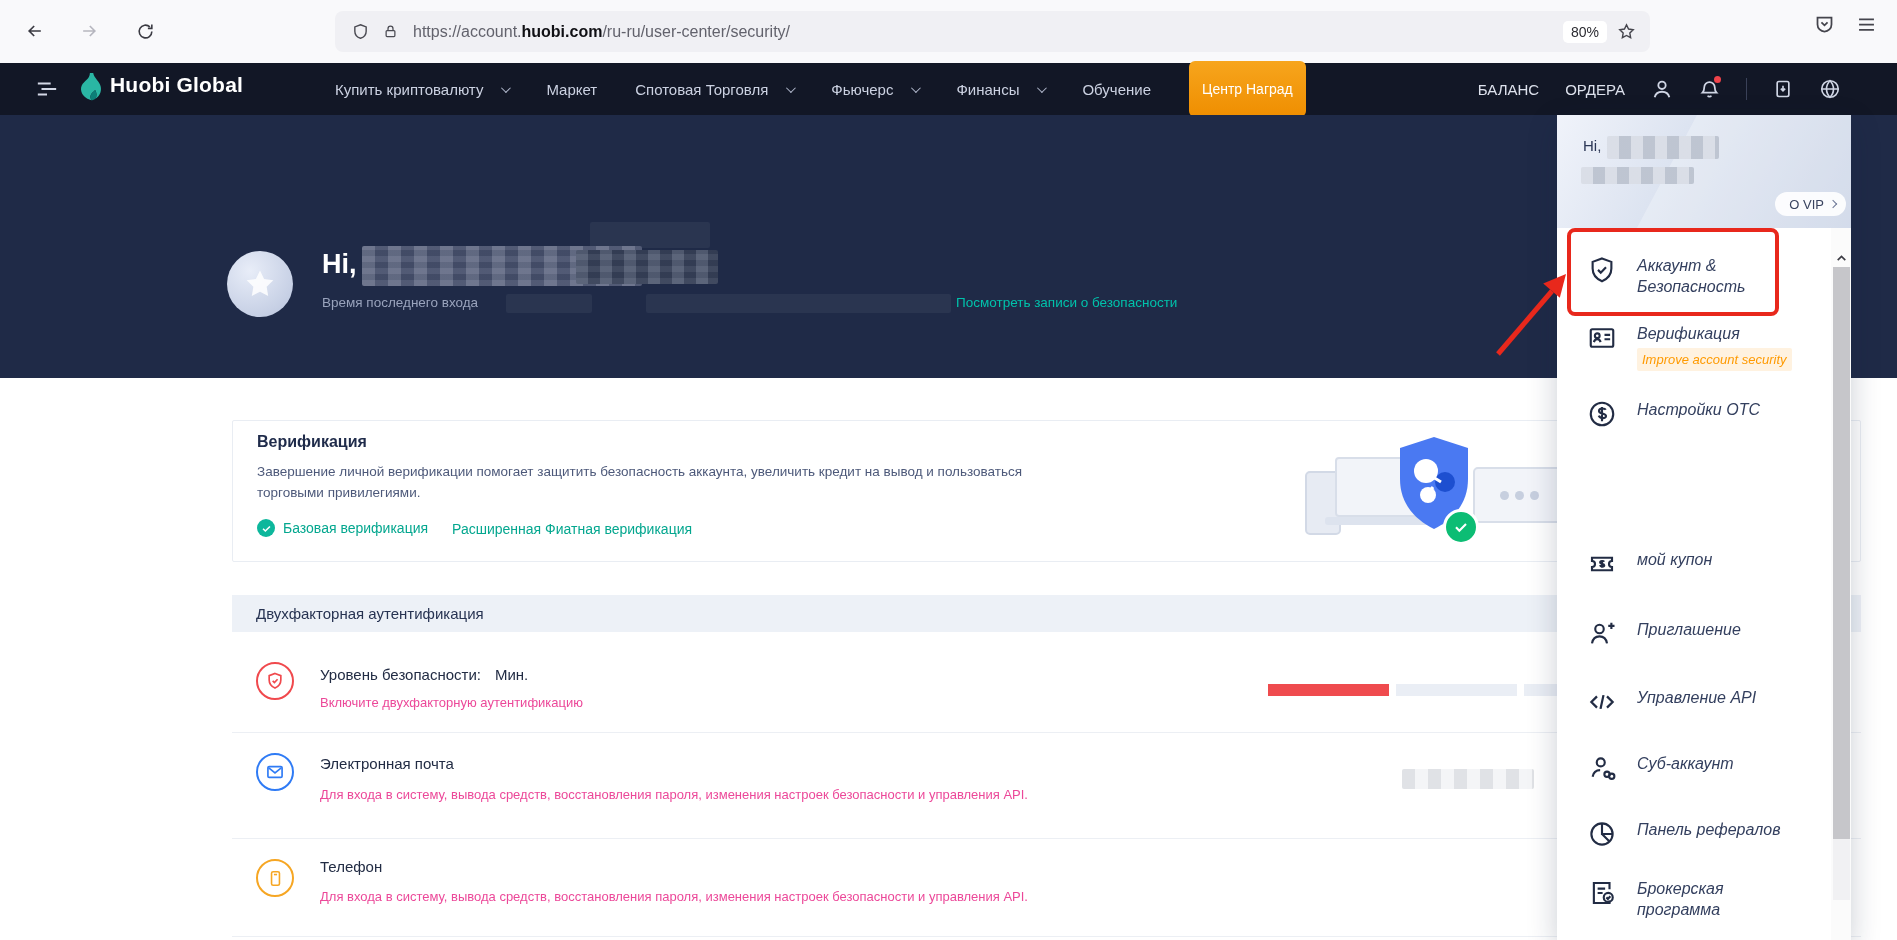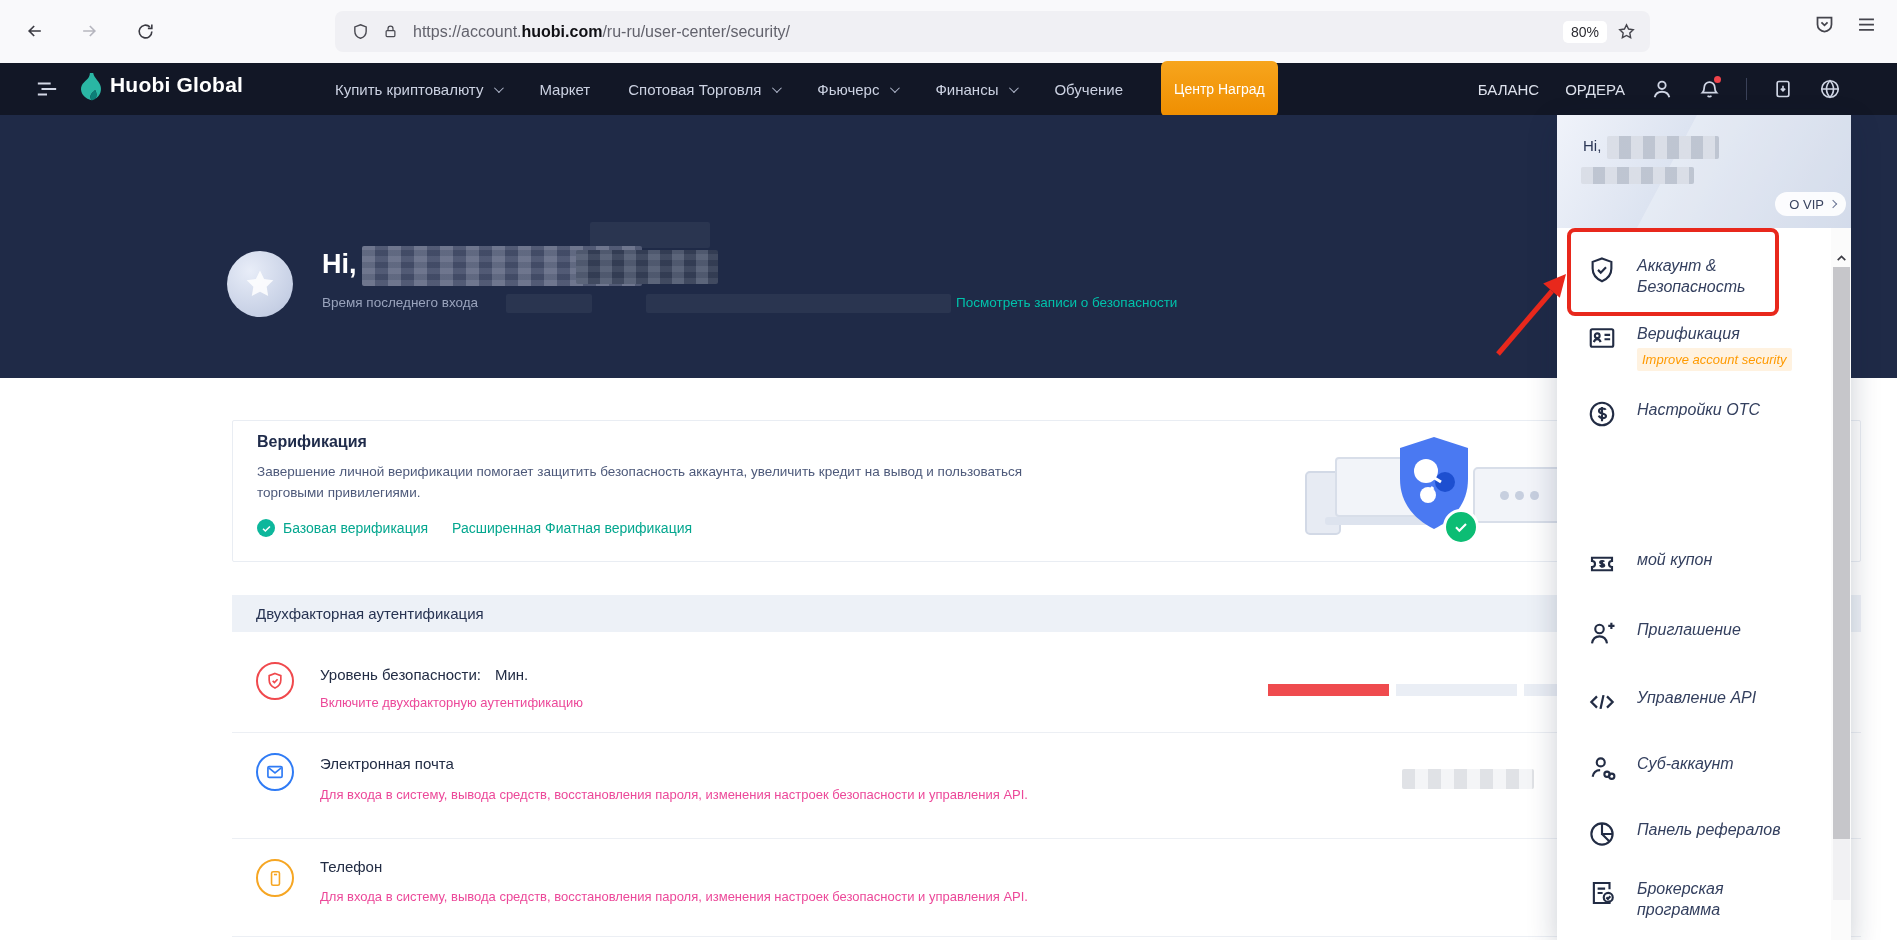--- a/index.html
+++ b/index.html
@@ -17,21 +17,21 @@
   .url-text b { color:#101014; font-weight:700; }
   .zoom-badge { margin-left:auto; background:#fff; border-radius:5px; padding:3px 8px; font-size:14px; color:#2b2b31; }
   .star { margin:0 4px 0 10px; color:#45454d; }
   .b-right { position:absolute; top:14px; color:#45454d; }
 
   
   .topnav { position:absolute; left:0; top:63px; width:1897px; height:52px; background:#121726; display:flex; align-items:center; color:#ccd2e2; }
   .nav-burger { position:absolute; left:36px; top:16px; }
   .brand { position:absolute; left:80px; top:10px; display:flex; align-items:flex-start; gap:8px; color:#fff; font-weight:700; font-size:21px; letter-spacing:.2px; }
   .nav-items { position:absolute; left:335px; top:0; height:52px; display:flex; align-items:center; gap:38px; font-size:15px; }
-  .nav-it { display:flex; align-items:center; gap:11px; white-space:nowrap; cursor:pointer; }
+  .nav-it { display:flex; align-items:center; gap:18px; white-space:nowrap; cursor:pointer; }
   .chev { width:7px; height:7px; border-right:1.6px solid #aeb5c9; border-bottom:1.6px solid #aeb5c9; transform:rotate(45deg) translateY(-2px); display:inline-block; }
   .rewards { background:linear-gradient(180deg,#f7a51d,#ef8e00); color:#fff; font-size:14px; padding:20px 13px; border-radius:6px; white-space:nowrap; }
   .nav-right { position:absolute; right:0; top:0; height:52px; display:flex; align-items:center; gap:26px; padding-right:56px; font-size:15px; color:#dde1ec; }
   .nav-divider { width:1px; height:22px; background:#3a4158; }
   .nav-svg { color:#cfd5e4; display:flex; position:relative; }
   .bell-dot { position:absolute; right:-1px; top:-2px; width:7px; height:7px; border-radius:50%; background:#f0434a; }
 
   
   .hero { position:absolute; left:0; top:115px; width:1897px; height:263px; background:#1f2a47; }
   .avatar { position:absolute; left:227px; top:136px; width:66px; height:66px; border-radius:50%; background:radial-gradient(circle at 35% 30%, #e8edf8, #b9c4dd); display:flex; align-items:center; justify-content:center; color:#f6f8fd; }
@@ -40,21 +40,21 @@
   .rx-dark { background-color:#4a5472; background-image:repeating-linear-gradient(90deg,rgba(255,255,255,.14) 0 13px,rgba(0,0,0,.06) 13px 26px),repeating-linear-gradient(0deg,rgba(255,255,255,.07) 0 6px,rgba(0,0,0,.05) 6px 12px); }
   .rx-dark2 { background-color:#3a455f; background-image:repeating-linear-gradient(90deg,rgba(255,255,255,.12) 0 12px,rgba(0,0,0,.08) 12px 24px),repeating-linear-gradient(0deg,rgba(255,255,255,.06) 0 6px,rgba(0,0,0,.05) 6px 12px); }
   .rx-faint { background-color:#2a3550; }
   .last-login { position:absolute; left:322px; top:180px; font-size:13.5px; color:#99a3bc; }
   .sec-link { position:absolute; left:956px; top:180px; font-size:13.5px; color:#00c2ab; cursor:pointer; }
 
   
   .vcard { position:absolute; left:232px; top:420px; width:1629px; height:142px; background:#fff; border:1px solid #e9edf3; border-radius:2px; }
   .vcard-title { position:absolute; left:24px; top:12px; font-size:16px; font-weight:700; color:#1f2b4a; }
   .vcard-desc { position:absolute; left:24px; top:40px; width:800px; font-size:13.5px; line-height:21px; color:#4d597a; }
-  .vbadges { position:absolute; left:24px; top:98px; display:flex; align-items:center; gap:24px; font-size:14px; }
+  .vbadges { position:absolute; left:24px; top:98px; display:flex; align-items:flex-end; gap:24px; font-size:14px; }
   .vbadge { display:flex; align-items:center; gap:8px; color:#04a78f; cursor:pointer; }
   .vcheck { width:18px; height:18px; border-radius:50%; background:#0db79c; color:#fff; display:flex; align-items:center; justify-content:center; }
   .vlink { color:#04a78f; cursor:pointer; }
 
   
   .illus { position:absolute; left:1058px; top:12px; width:280px; height:125px; }
   .il-phone { position:absolute; left:14px; top:38px; width:36px; height:64px; background:#e7ebf3; border:2px solid #d2d9e6; border-radius:5px; }
   .il-laptop { position:absolute; left:44px; top:24px; width:100px; height:60px; background:#f2f4f9; border:2px solid #d8dee9; border-radius:4px; }
   .il-base { position:absolute; left:34px; top:84px; width:120px; height:8px; background:#dde3ee; border-radius:3px; }
   .il-card { position:absolute; left:182px; top:34px; width:92px; height:56px; background:#f2f4f9; border:2px solid #d8dee9; border-radius:5px; display:flex; align-items:center; justify-content:center; gap:6px; }

